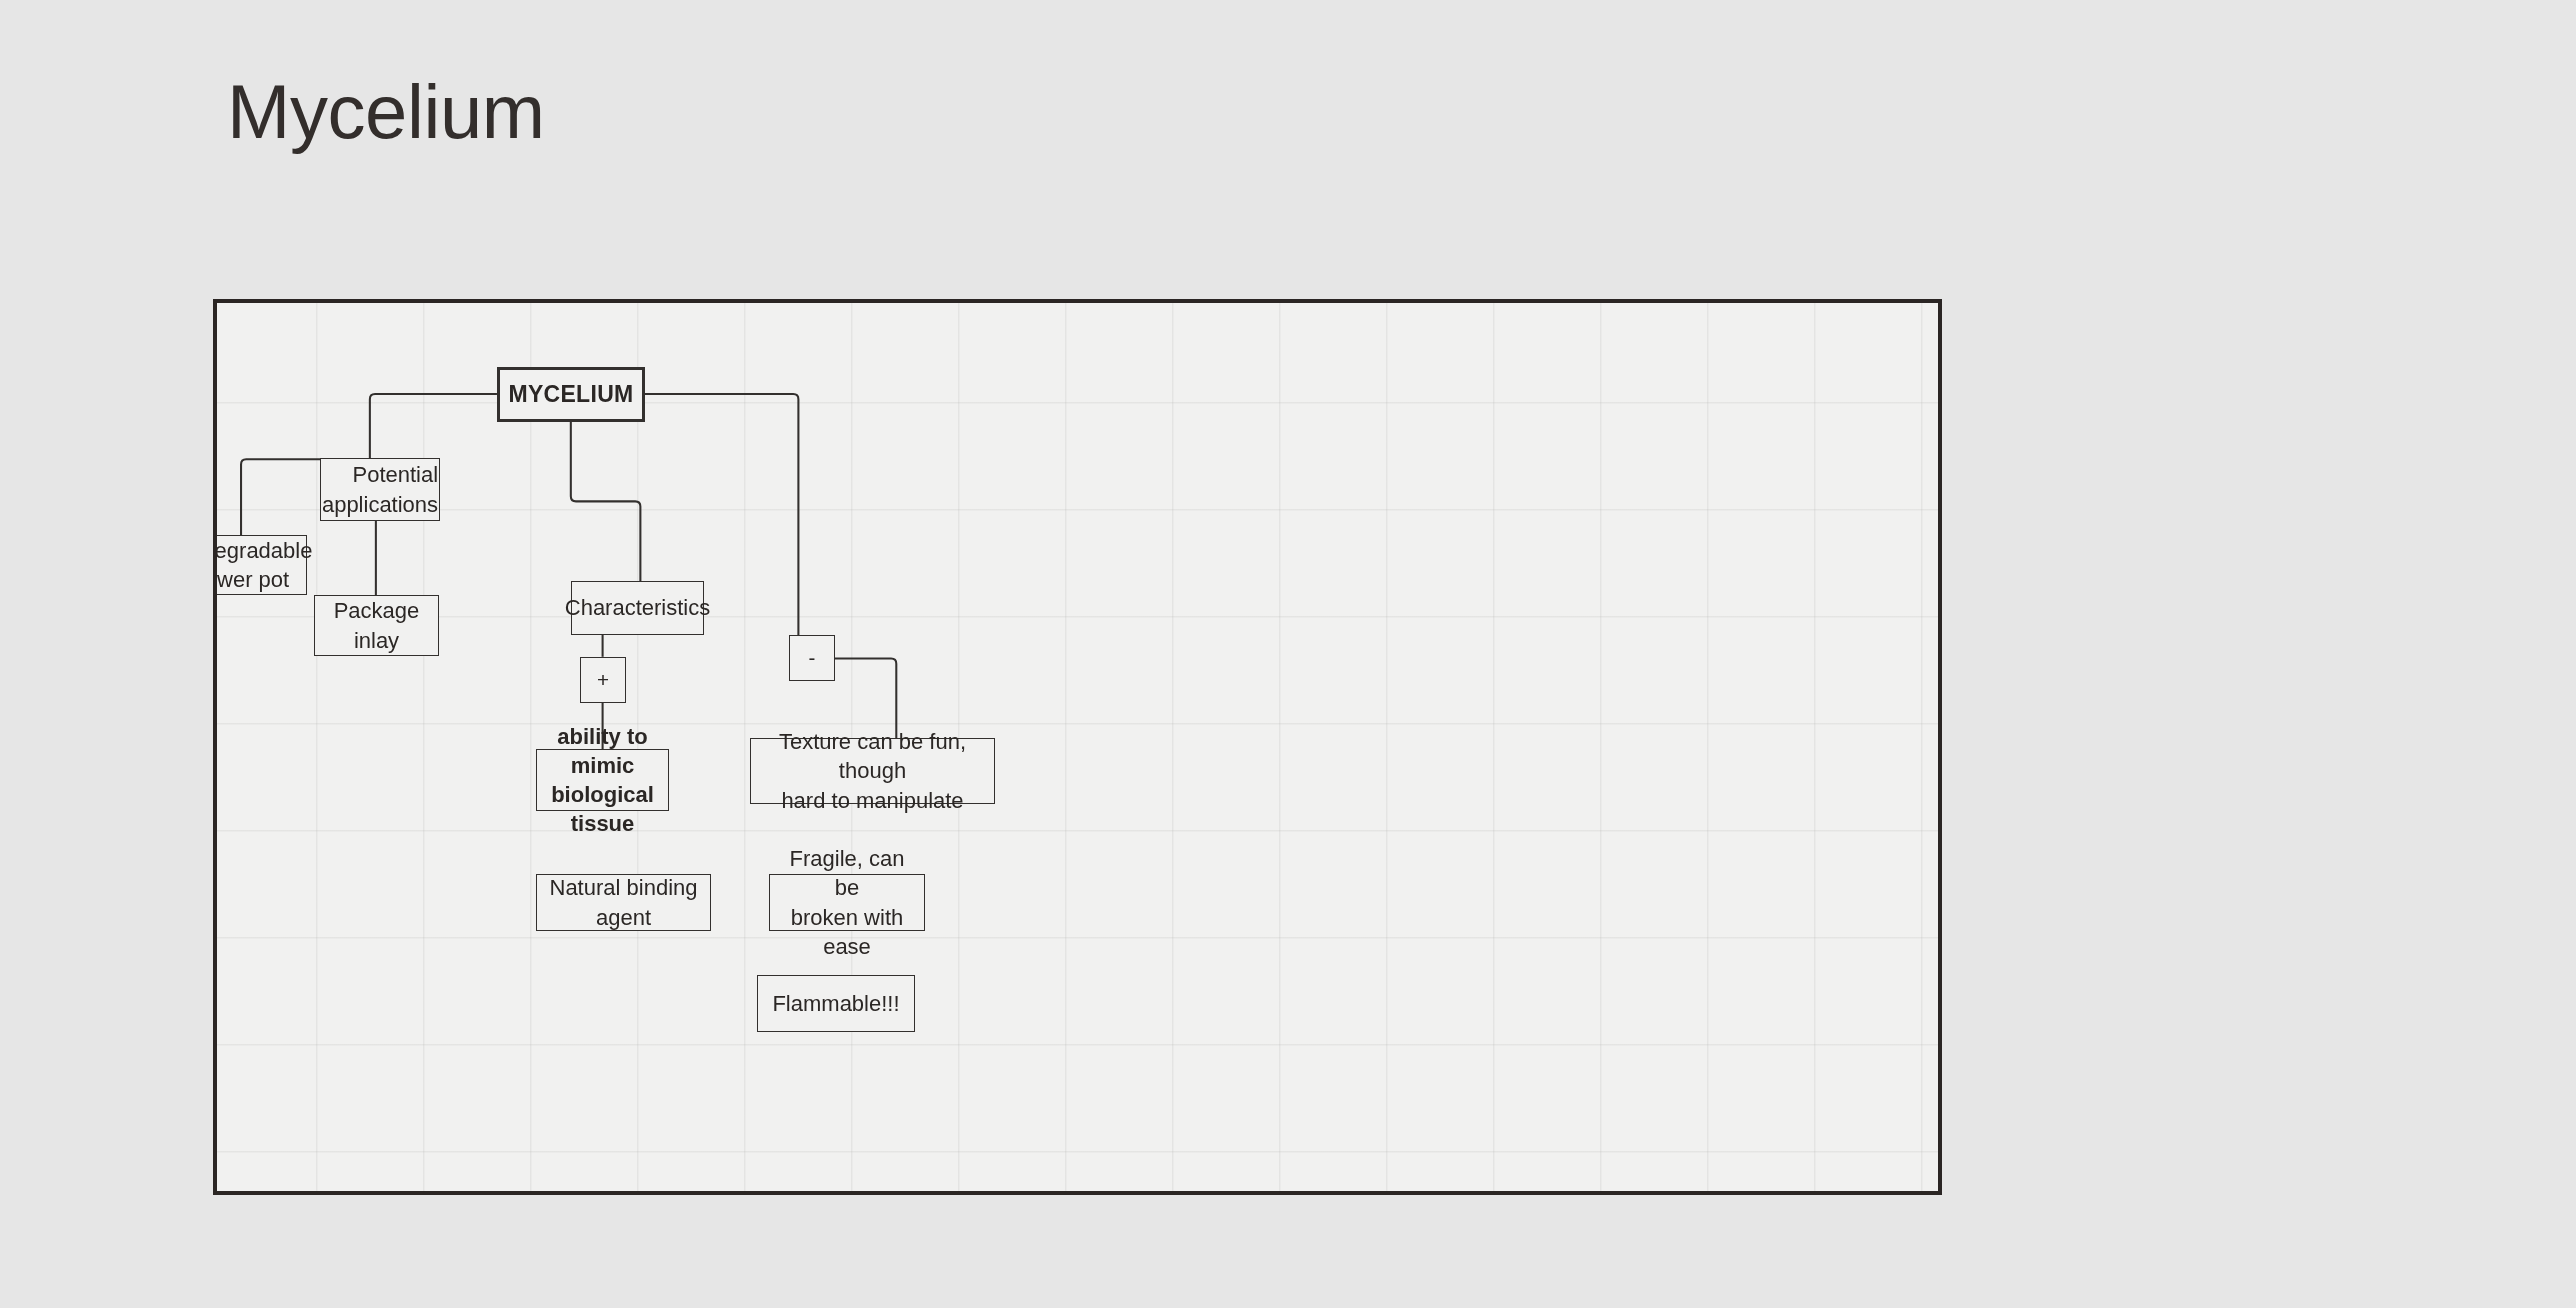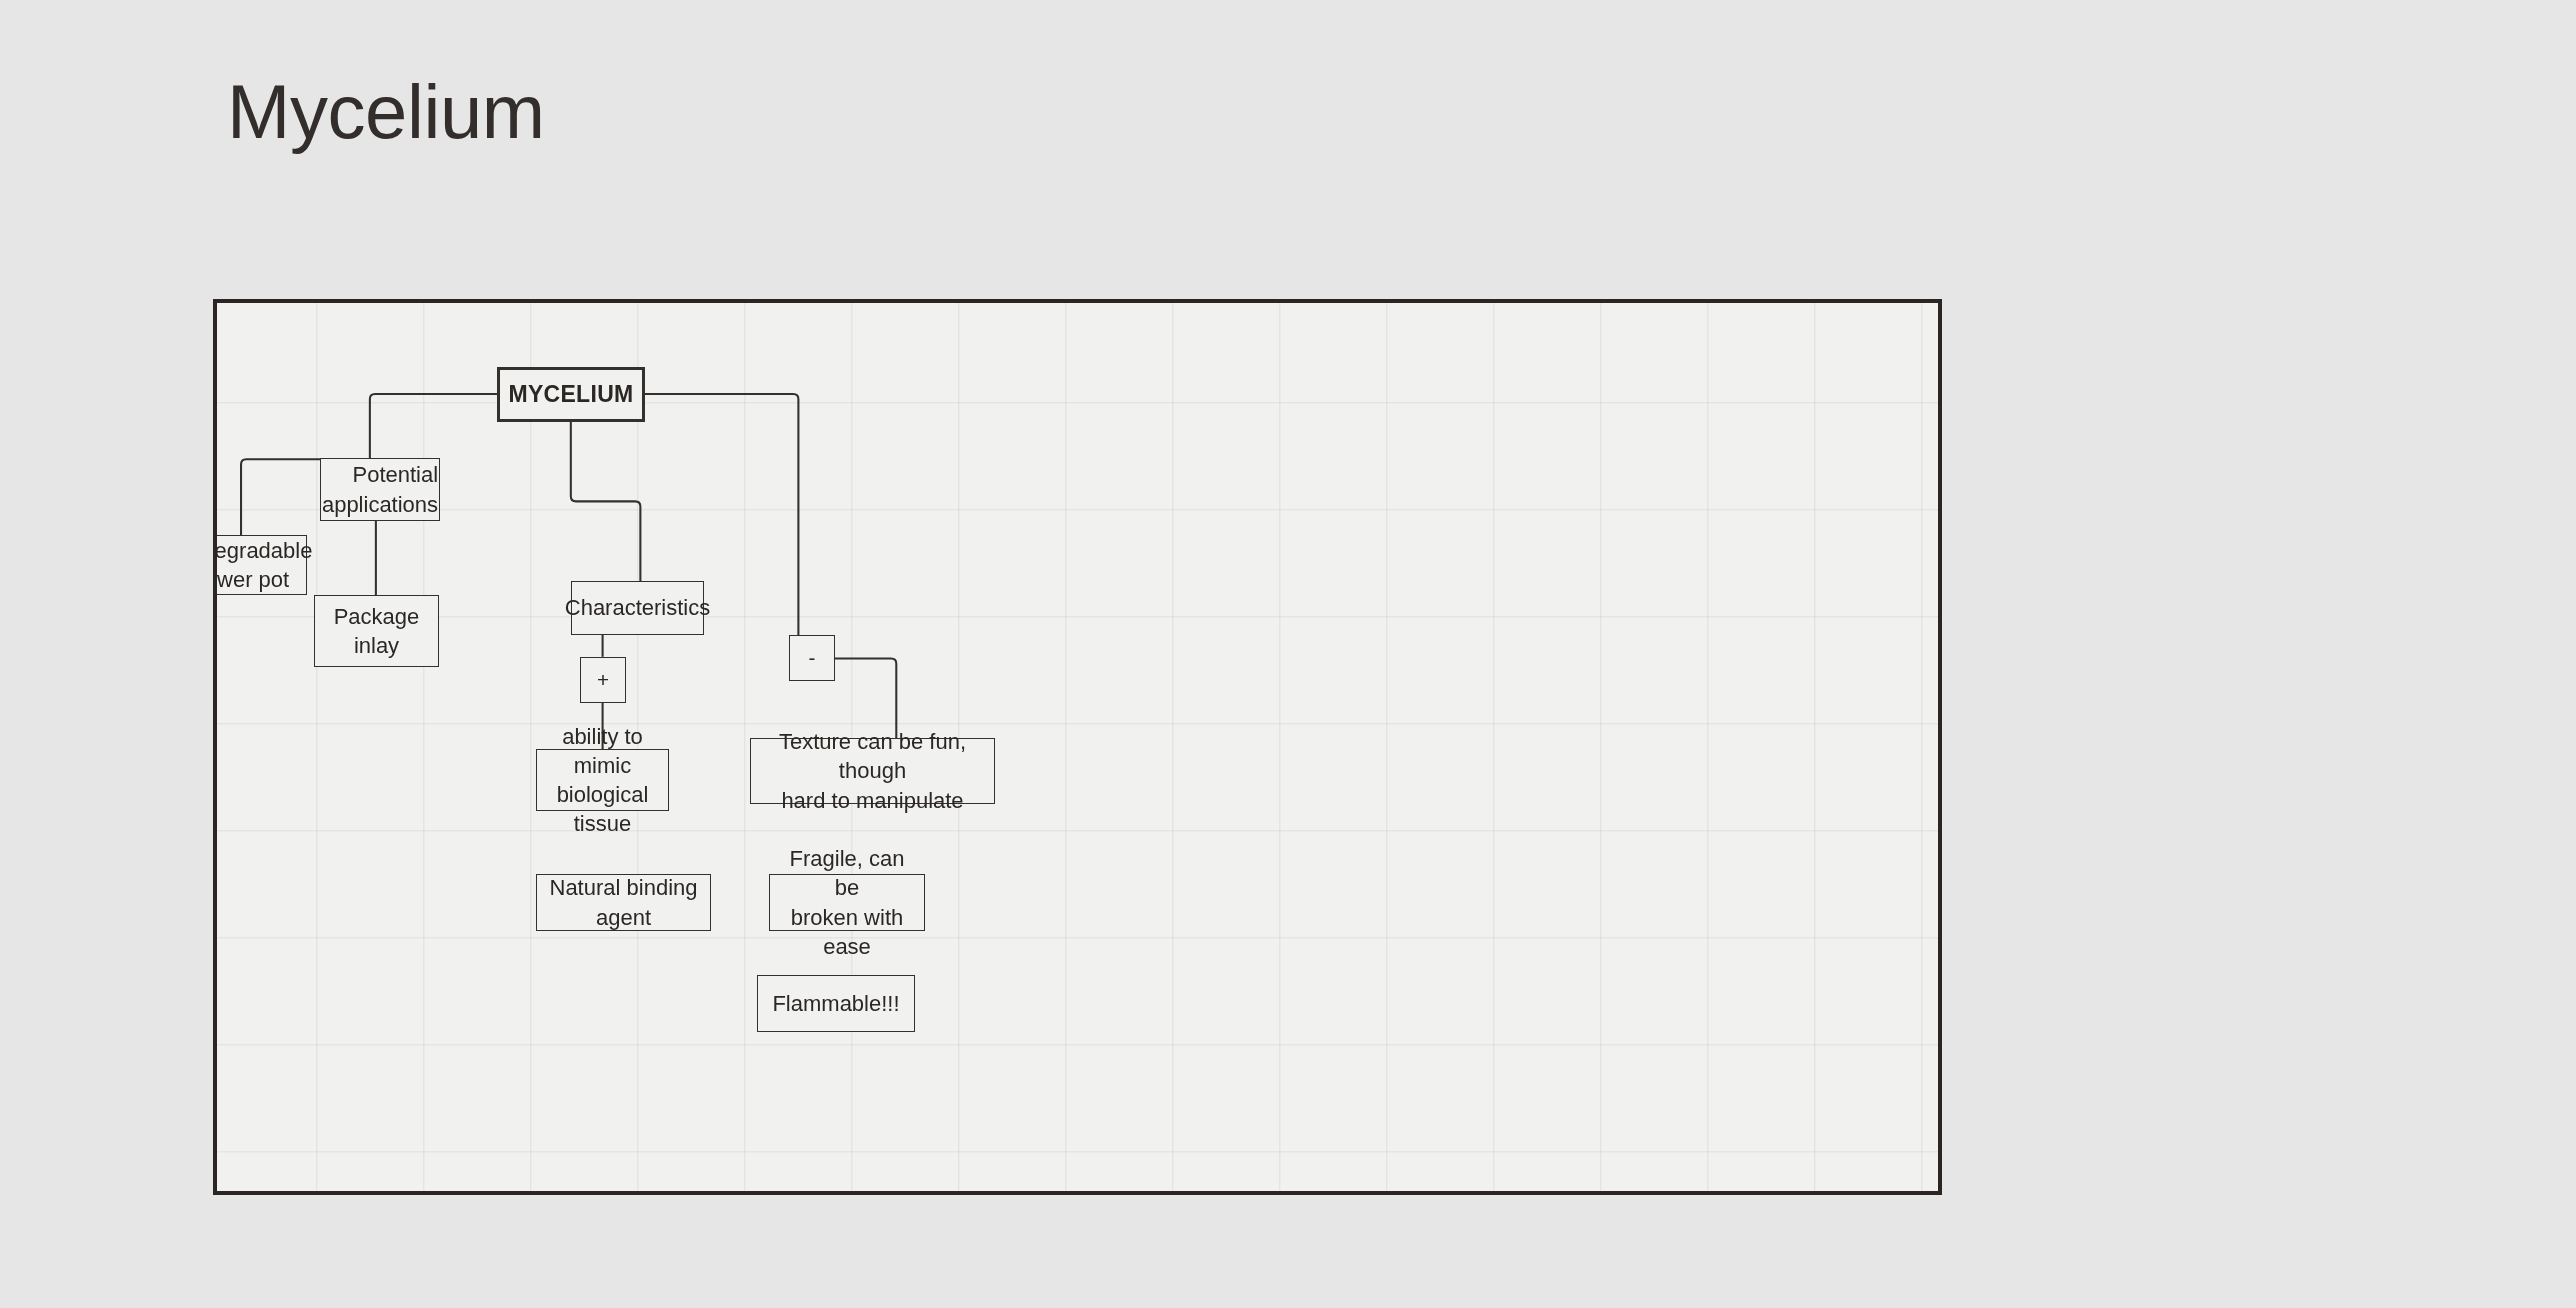--- a/index.html
+++ b/index.html
@@ -125,33 +125,33 @@
   <div class="node" style="left:103px; top:155px; width:120px; height:63px;text-align:right;">
     <span>Potential
 applications</span>
   </div>
 
   <div class="node" style="left:-41px; top:232px; width:131px; height:60px;">
     <span>Biodegradable
 flower pot</span>
   </div>
 
-  <div class="node" style="left:97px; top:292px; width:125px; height:72px;">
+  <div class="node" style="left:97px; top:292px; width:125px; height:61px;">
     <span>Package inlay</span>
   </div>
 
   <div class="node" style="left:354px; top:278px; width:133px; height:54px;justify-content:center;">
     <span>Characteristics</span>
   </div>
 
   <div class="node sign" style="left:363px; top:354px; width:46px; height:46px;">
     <span>+</span>
   </div>
 
-  <div class="node" style="left:319px; top:446px; width:133px; height:62px;">
+  <div class="node" style="left:319px; top:446px; width:133px; height:62px;font-weight:bold;">
     <span>ability to mimic
 biological tissue</span>
   </div>
 
   <div class="node" style="left:319px; top:571px; width:175px; height:57px;">
     <span>Natural binding agent</span>
   </div>
 
   <div class="node sign" style="left:572px; top:332px; width:46px; height:46px;">
     <span>-</span>

